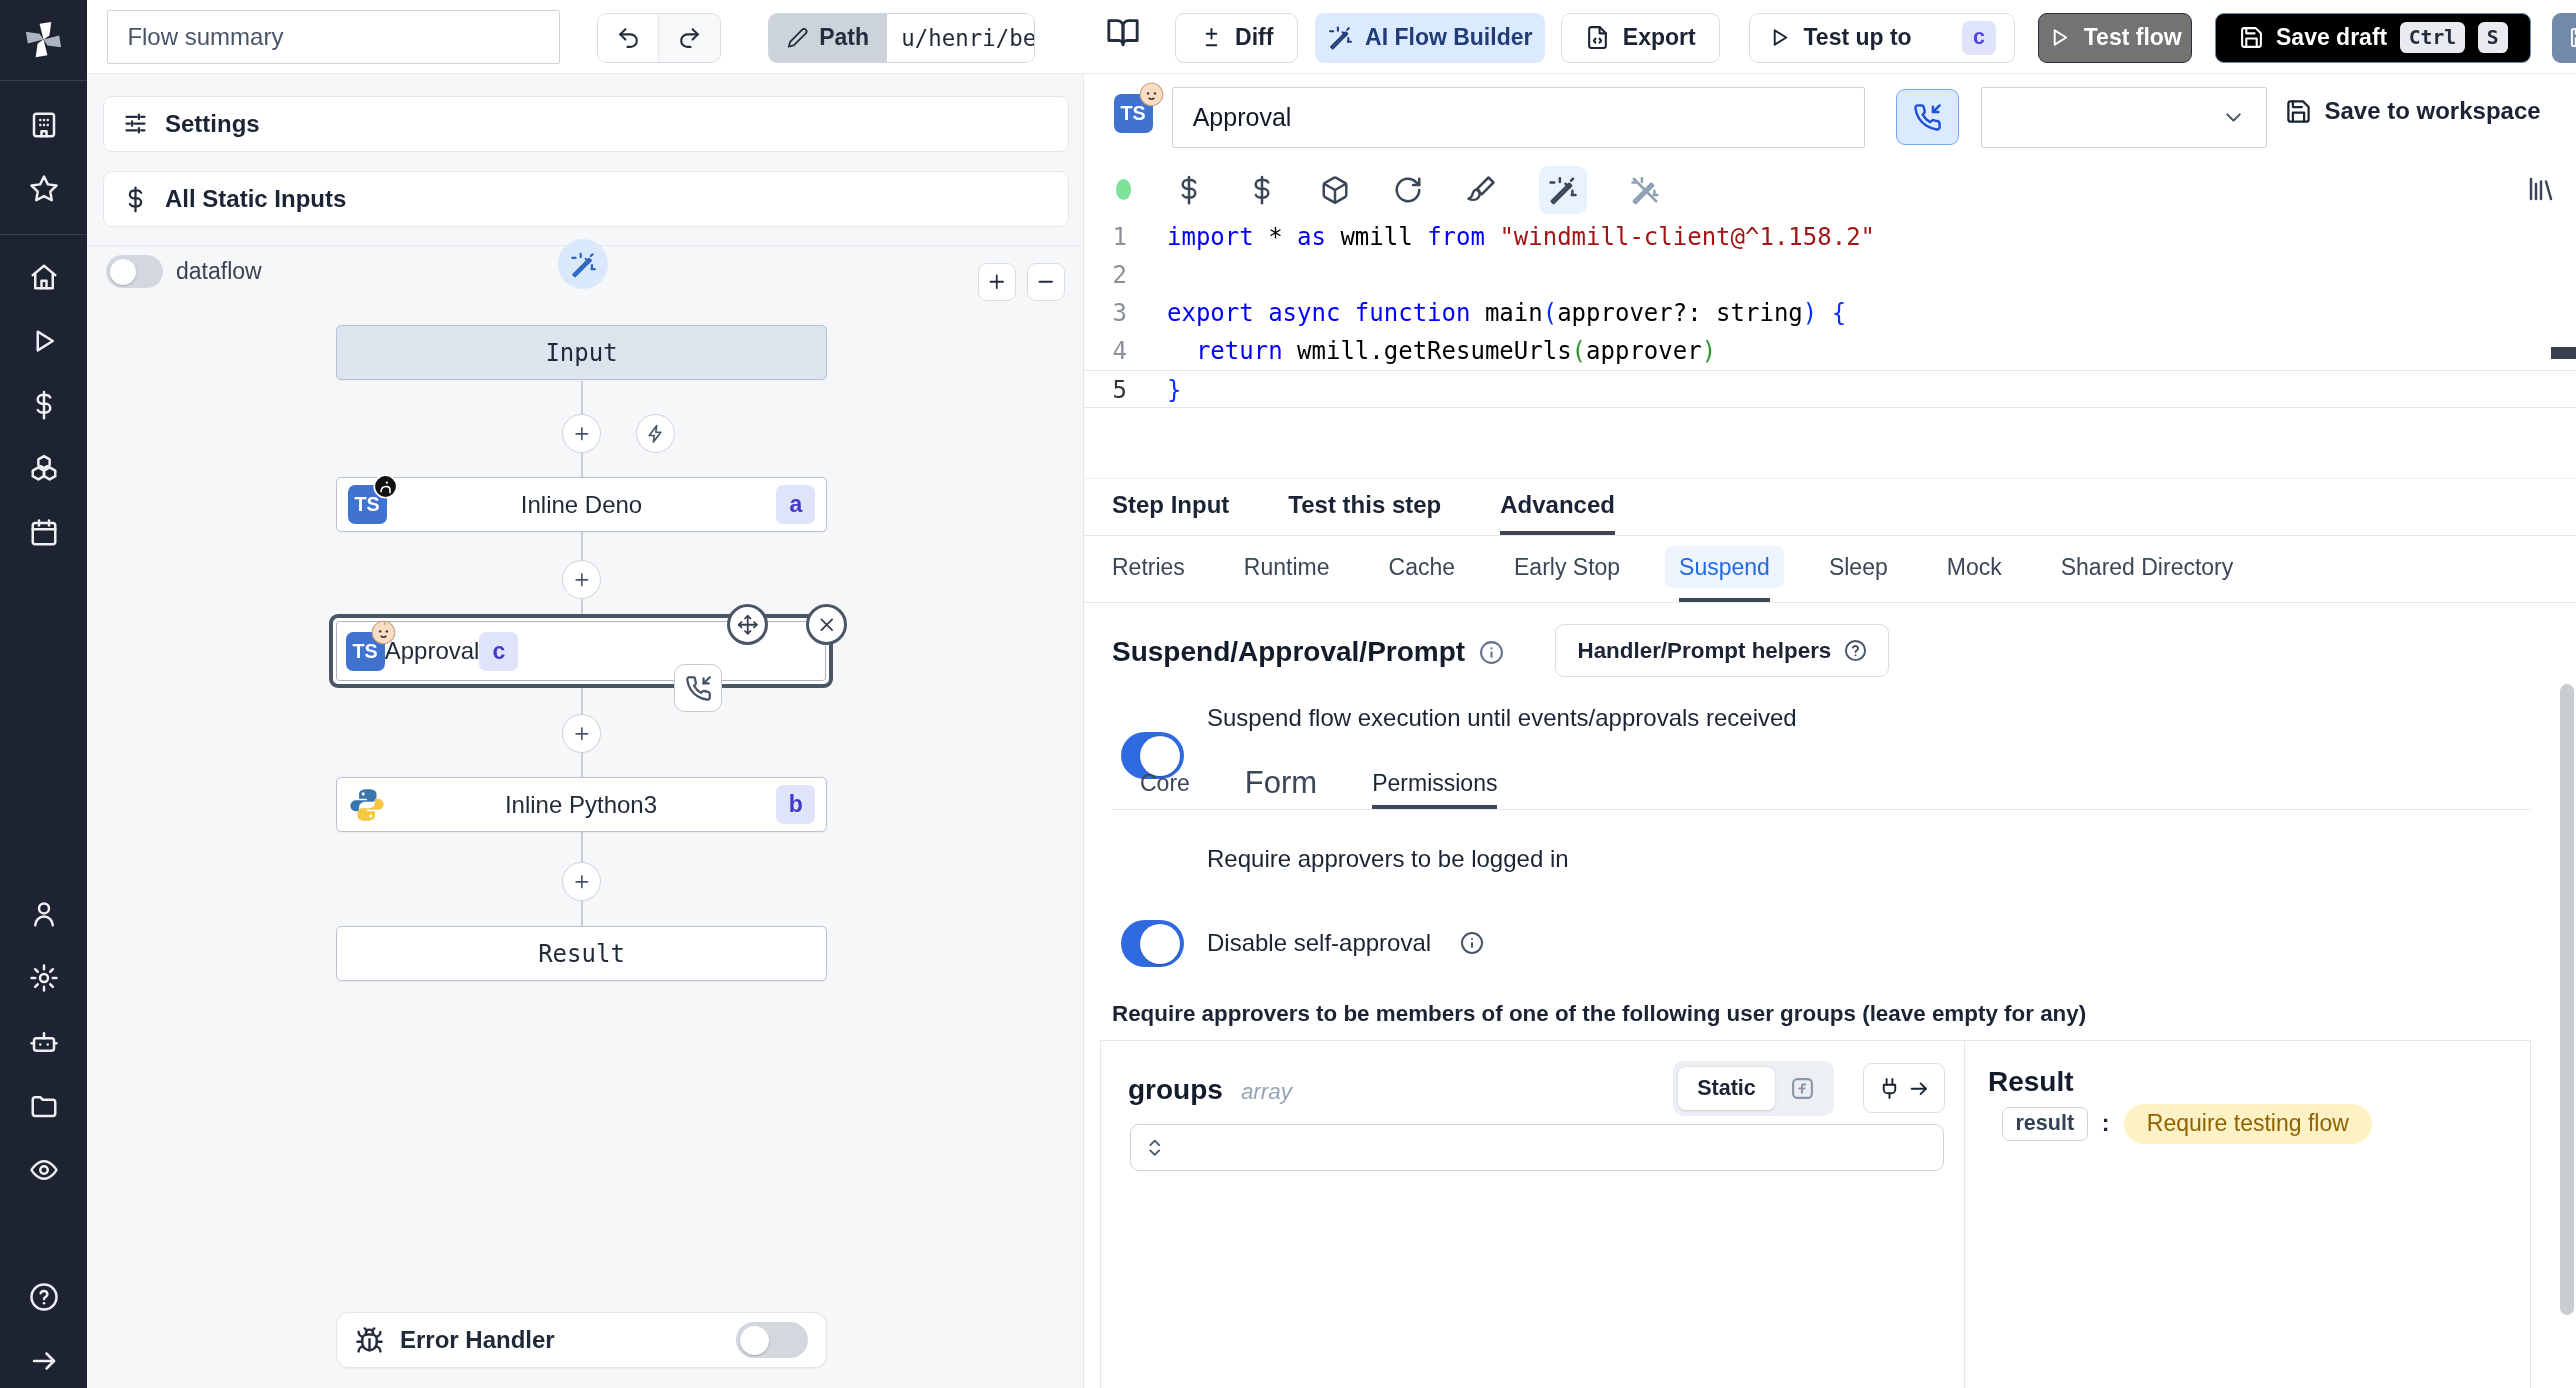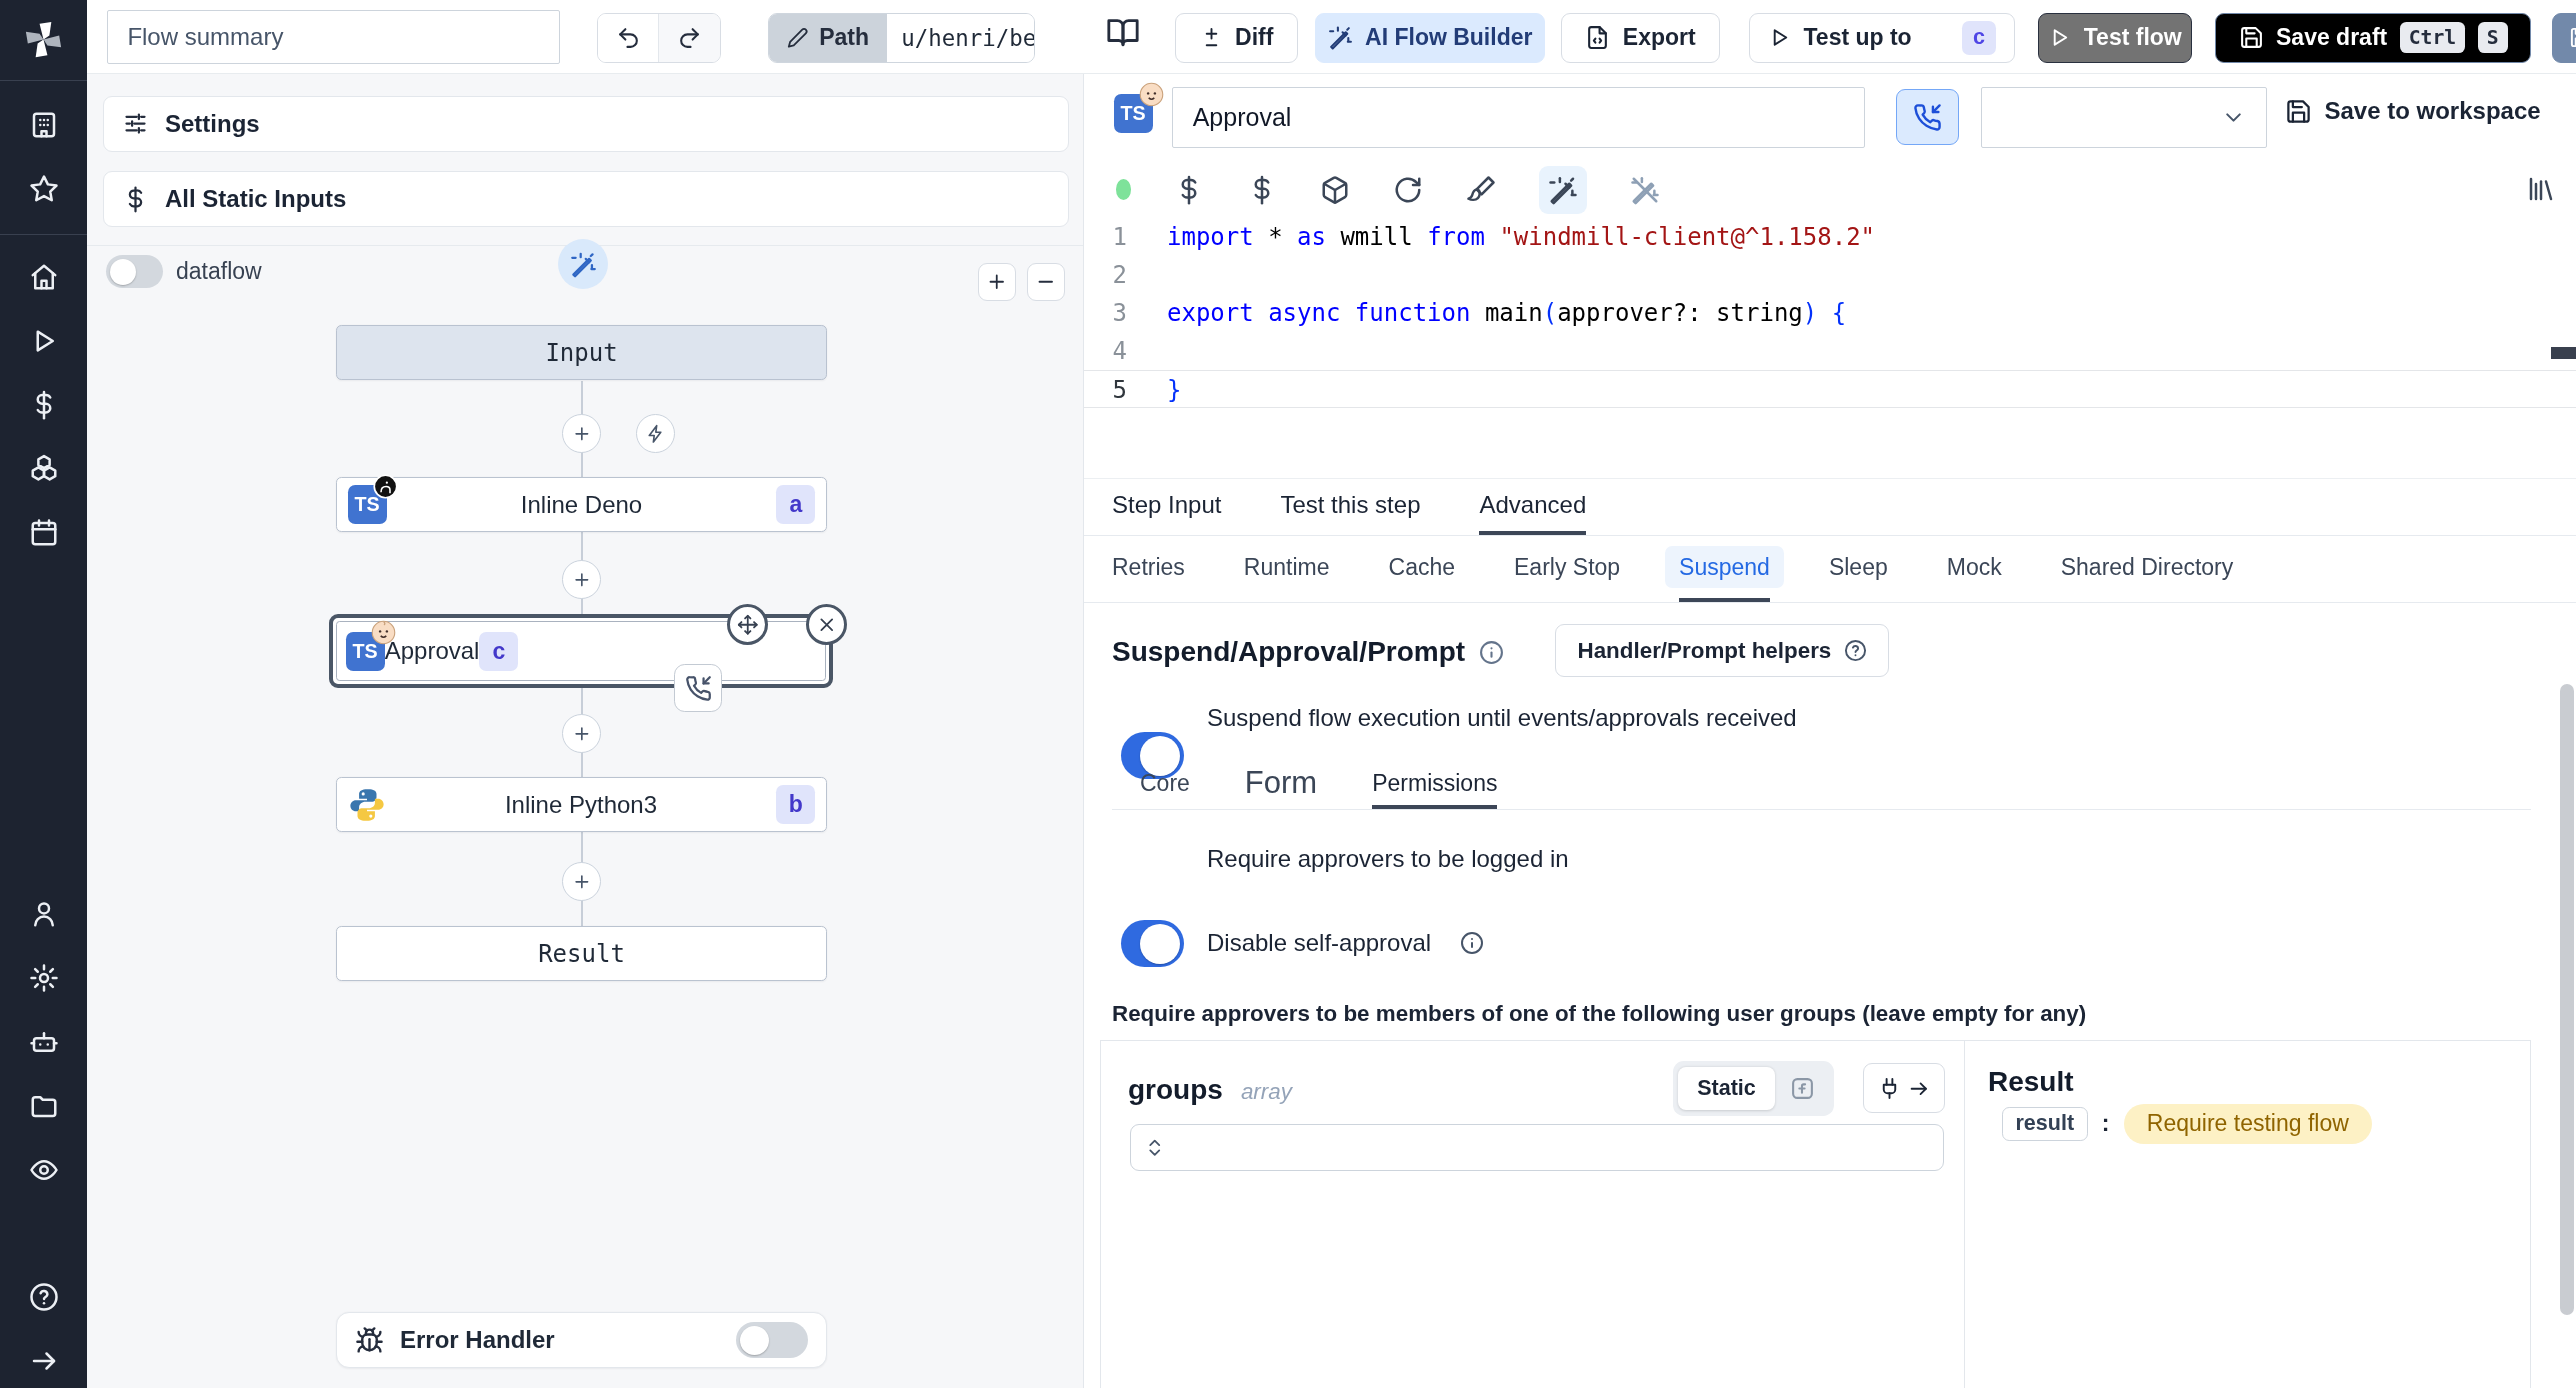--- a/index.html
+++ b/index.html
@@ -70,21 +70,21 @@
   .cl{display:flex;height:38px;line-height:38px;white-space:pre}
   .cl .ln{width:43px;text-align:right;color:#8a9199;flex:none}
   .cl .lc{padding-left:40px}
   .cl.cur{border-top:1.3px solid #e4e6e9;border-bottom:1.3px solid #e4e6e9}
   .cl.cur .ln{color:#30363d}
   .tok-kw{color:#0000ff}.tok-st{color:#a31515}.tok-tx{color:#000}
   .tok-b1{color:#0431fa}.tok-b2{color:#319331}
 
   
   .tabrow{display:flex;align-items:stretch;border-bottom:0.9px solid #e6eaef}
-  .tab{display:flex;align-items:center;font-size:24px;color:#1b2434;font-weight:400;
+  .tab{display:flex;align-items:center;font-size:24px;color:#1b2434;font-weight:700;
     cursor:pointer;border-bottom:4.5px solid transparent}
   .subtab{display:flex;align-items:center;font-size:23px;color:#3b4657;font-weight:500;
     cursor:pointer;border-bottom:4.5px solid transparent}
   .subtab.active{color:#2469e3;border-bottom-color:#3c4657}
   .subtab.active .pill{background:#edf4fd;border-radius:7.2px;padding:7.2px 14.3px;margin:16px -14.3px}
 
   .h1{font-size:28px;font-weight:700;color:#131c2b}
   .lab27{font-size:24px;color:#1b2434}
   .scrollthumb{position:absolute;width:14.3px;border-radius:7.2px;background:#c9ccd1}
 </style>
@@ -630,21 +630,21 @@
     </div>
     <span class="ticon abs" style="left:1442px;top:100px"><svg class="ic" viewBox="0 0 34 34" width="30" height="30">
           <use href="#i-library"></use>
         </svg></span>
 
     <div id="editor" class="abs" style="position:absolute;padding-top:3.6px">
       <div>
           <div class="cl"><span class="ln">1</span><span class="lc"><span class="tok-kw">import</span><span class="tok-tx"> * </span><span class="tok-kw">as</span><span class="tok-tx"> wmill </span><span class="tok-kw">from</span><span class="tok-tx"> </span><span class="tok-st">"windmill-client@^1.158.2"</span></span></div>
           <div class="cl"><span class="ln">2</span><span class="lc"></span></div>
           <div class="cl"><span class="ln">3</span><span class="lc"><span class="tok-kw">export</span><span class="tok-tx"> </span><span class="tok-kw">async</span><span class="tok-tx"> </span><span class="tok-kw">function</span><span class="tok-tx"> main</span><span class="tok-b1">(</span><span class="tok-tx">approver?: string</span><span class="tok-b1">)</span><span class="tok-tx"> </span><span class="tok-b1">{</span></span></div>
-          <div class="cl"><span class="ln">4</span></div>
+          <div class="cl"><span class="ln">4</span><span class="lc"><span class="tok-tx">  </span><span class="tok-kw">return</span><span class="tok-tx"> wmill.getResumeUrls</span><span class="tok-b2">(</span><span class="tok-tx">approver</span><span class="tok-b2">)</span></span></div>
           <div class="cl cur"><span class="ln">5</span><span class="lc"><span class="tok-b1">}</span></span></div>
         </div>
     </div>
     <div class="abs" style="left:1467px;top:273px;width:25px;height:11.6px;background:#39404e"></div>
 
     <div class="tabrow abs" style="left:0;top:404px;width:1492px;height:58px;border-top:0.9px solid #eceff2;padding-left:28px;gap:59px">
       <div class="tab">
           <span>Step Input</span>
         </div>
       <div class="tab">

